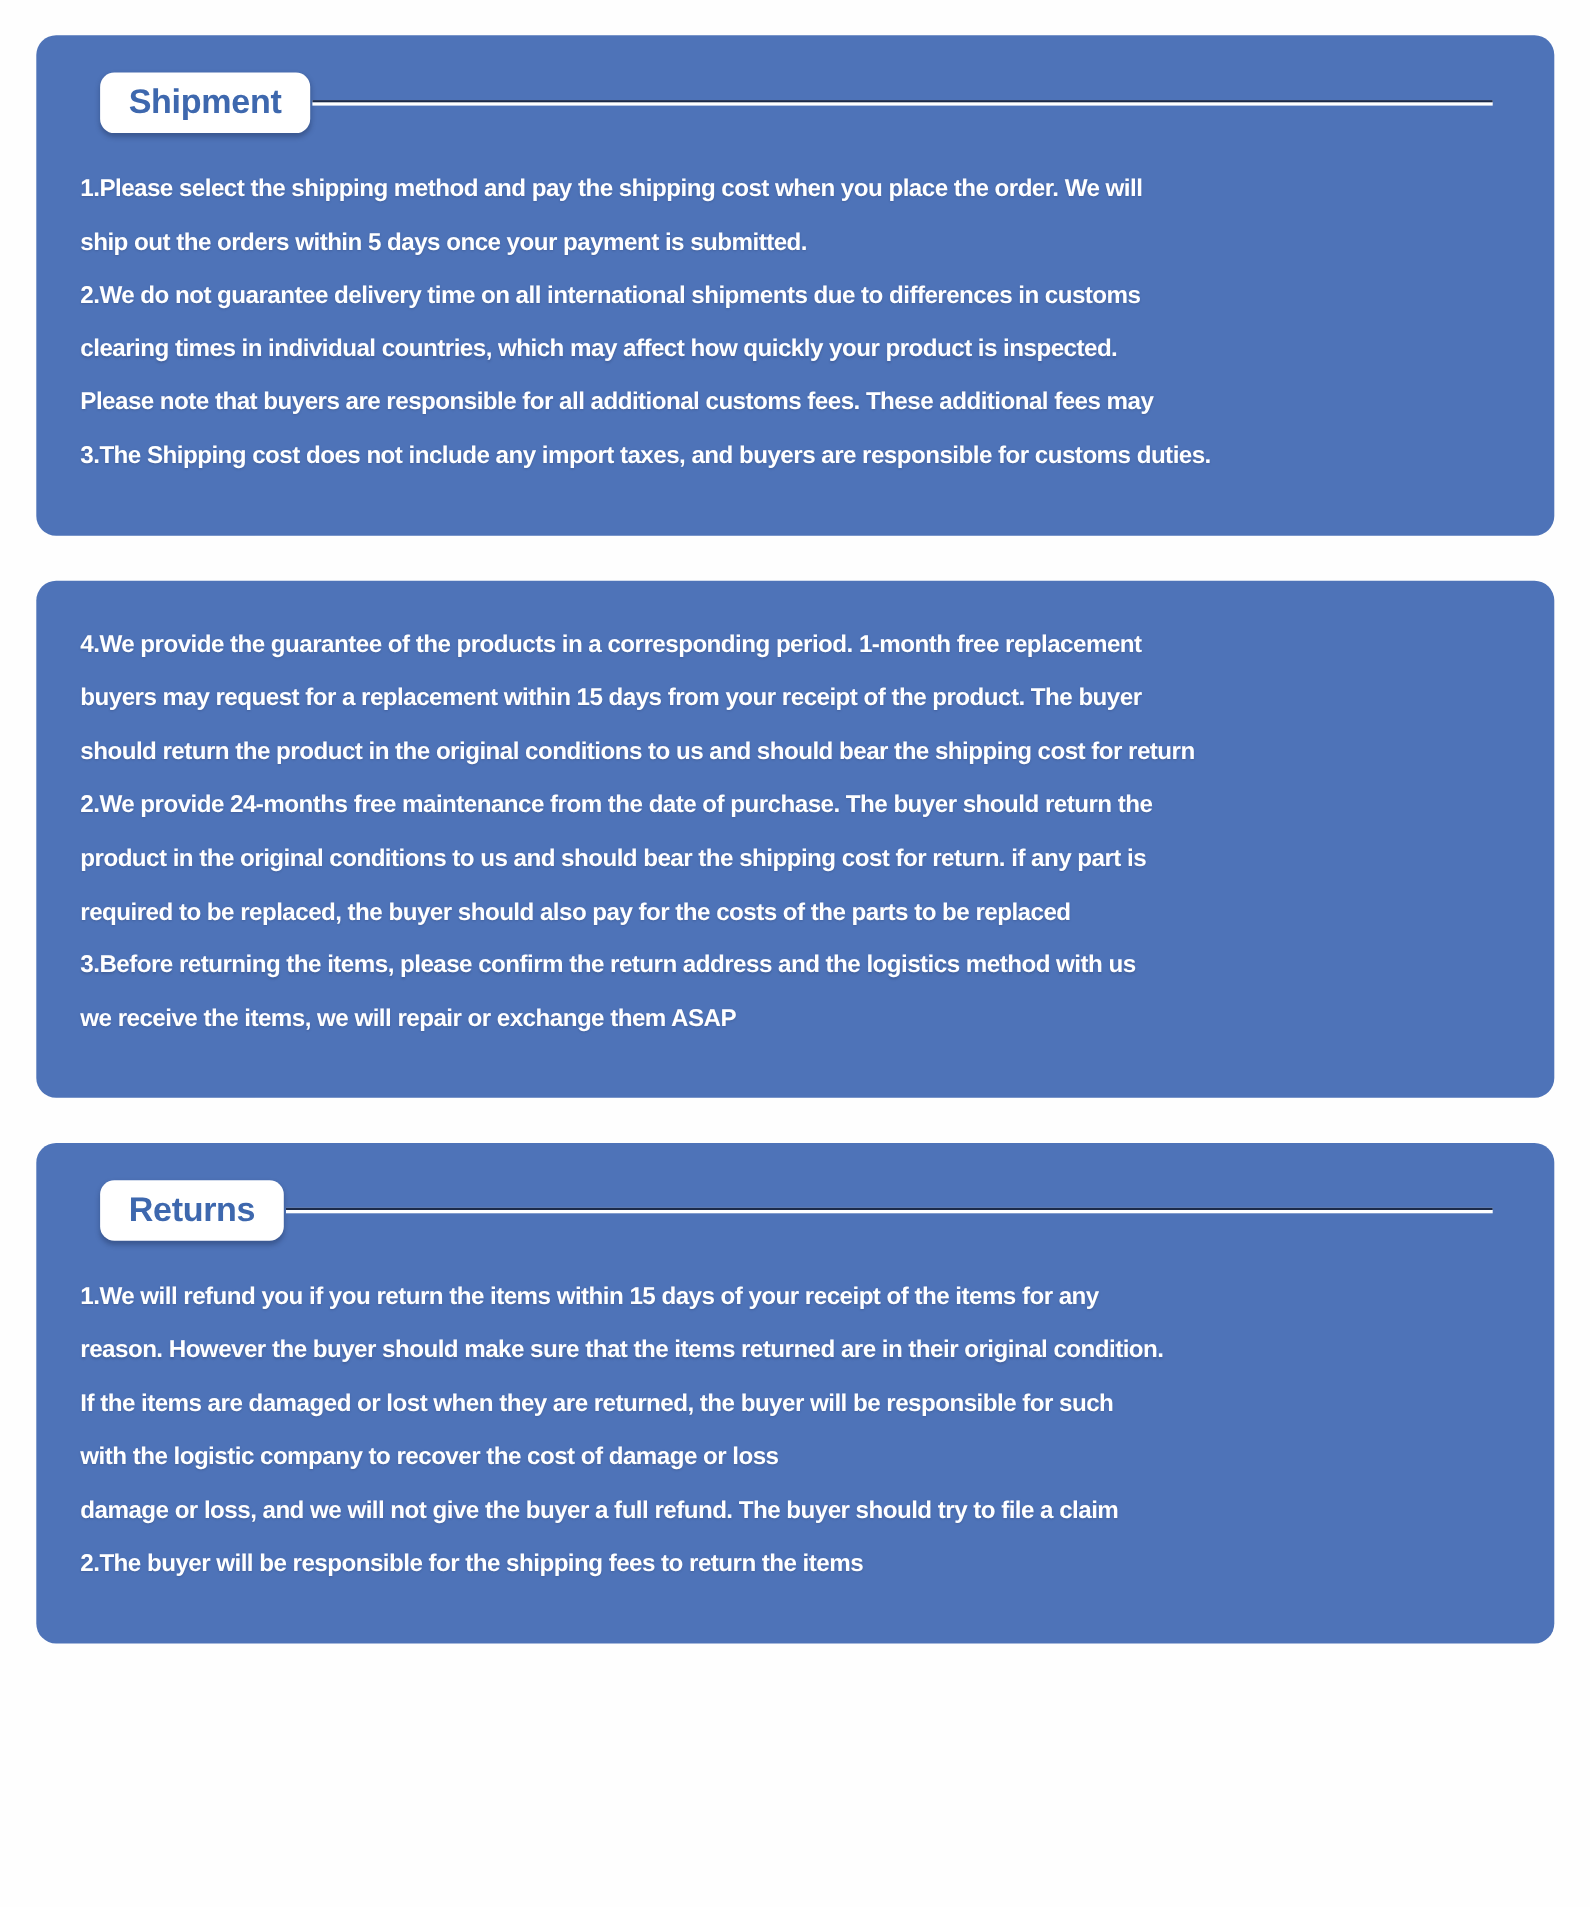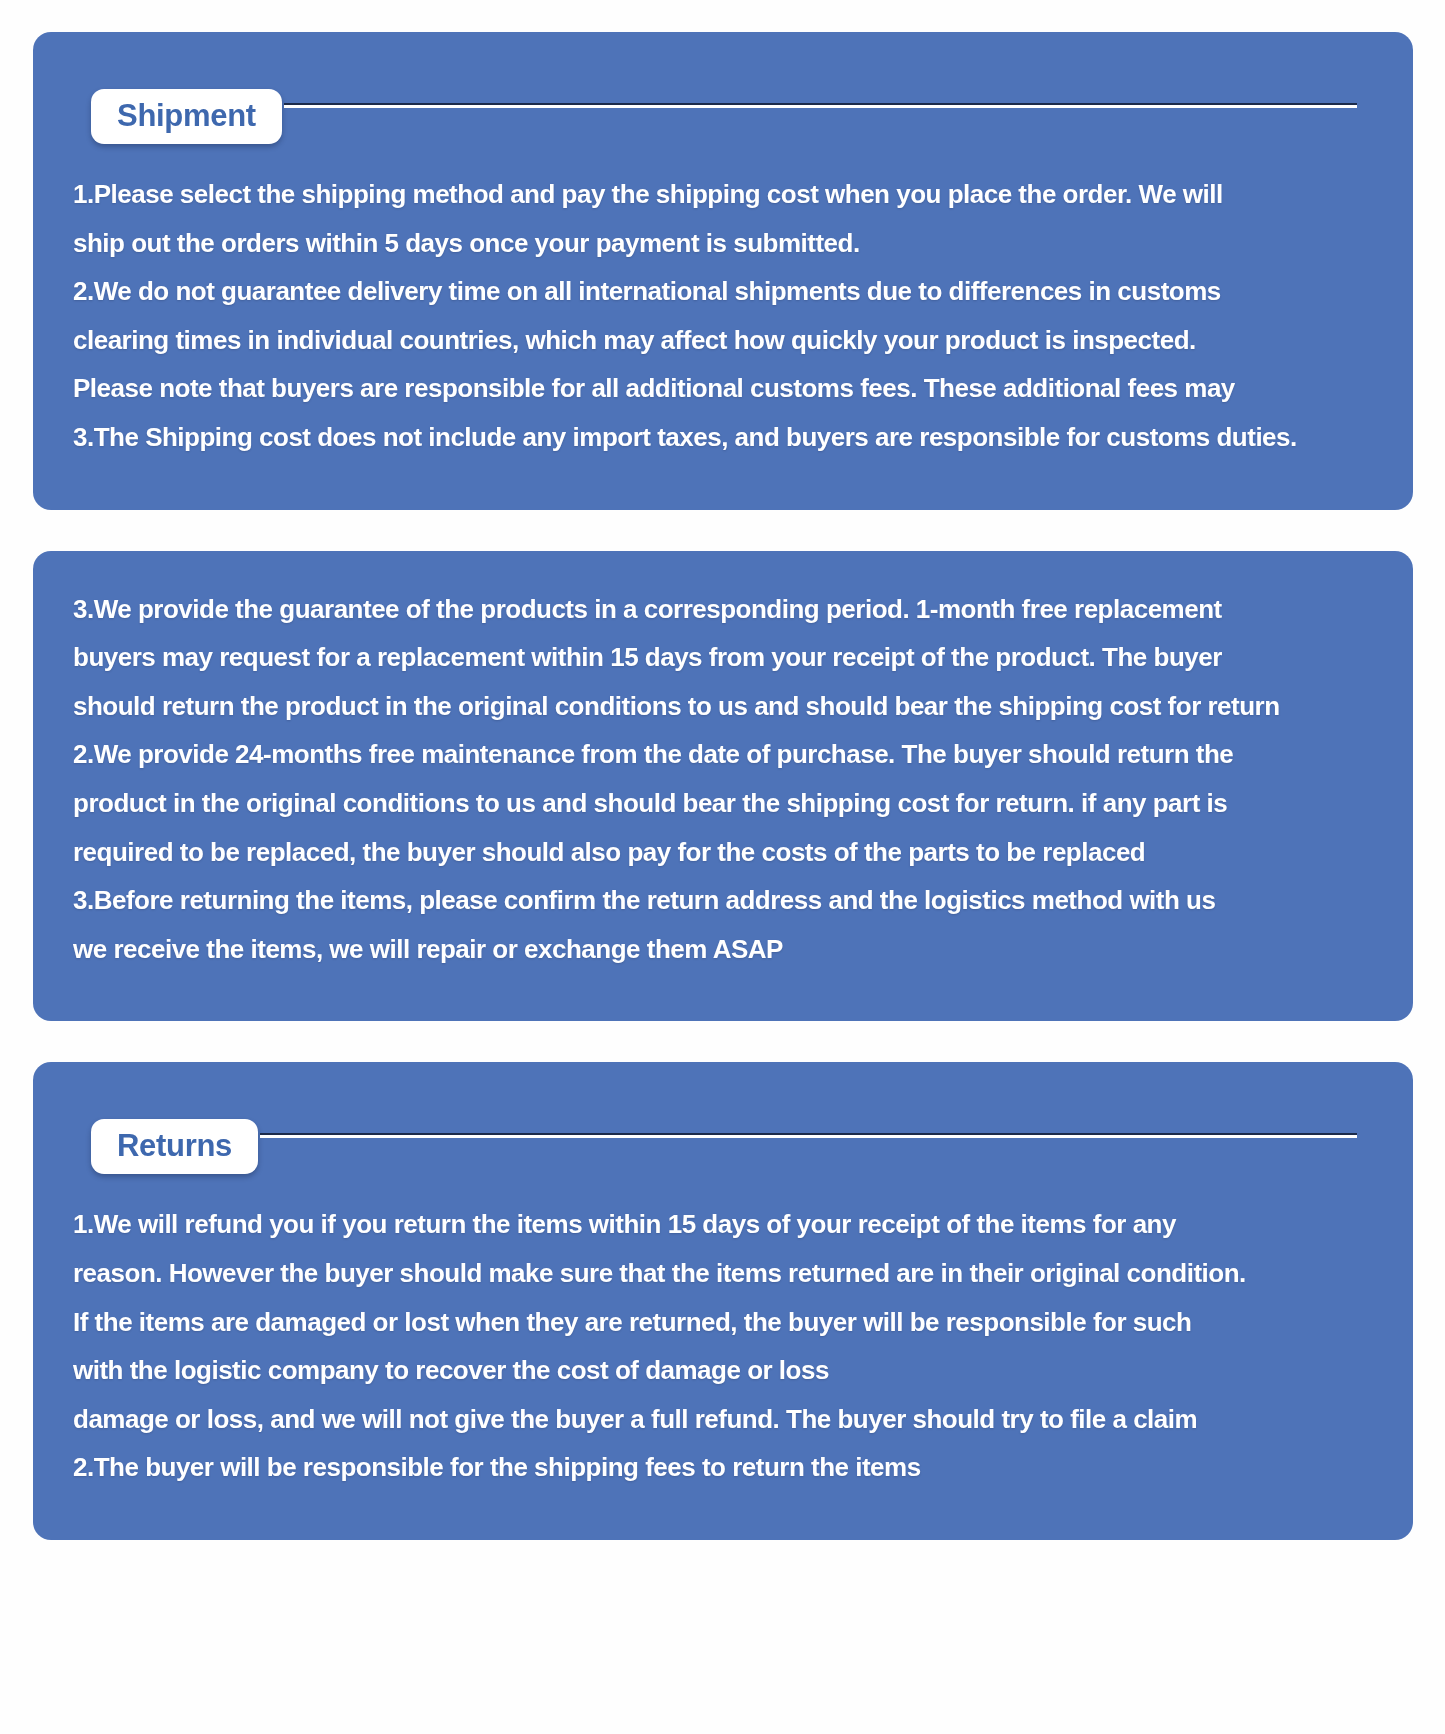--- a/index.html
+++ b/index.html
@@ -31,35 +31,34 @@
     background: #ffffff;
     color: #3e68ae;
     font-size: 31px;
     font-weight: bold;
     line-height: 1.0;
     padding: 11px 26px 13px 26px;
     border-radius: 13px;
     box-shadow: 0 3px 5px rgba(20,35,70,0.35);
     white-space: nowrap;
     letter-spacing: -0.3px;
-    margin-top: 23px;
   }
   .divider-rule {
     flex: 1 1 auto;
     height: 5px;
     background: #ffffff;
     border-top: 2px solid #1c2b4a;
     margin-left: 2px;
   }
   .card-body {
     padding-left: 0;
   }
   .policy-line {
     color: #ffffff;
-    font-size: 26px;
+    font-size: 22px;
     font-weight: bold;
     line-height: 48.6px;
     letter-spacing: -0.5px;
     white-space: nowrap;
     text-shadow: 0 1px 2px rgba(30,45,80,0.25);
   }
 </style>
 </head>
 <body>
 
@@ -75,21 +74,21 @@
       <div class="policy-line">ship out the orders within 5 days once your payment is submitted.</div>
       <div class="policy-line">2.We do not guarantee delivery time on all international shipments due to differences in customs</div>
       <div class="policy-line">clearing times in individual countries, which may affect how quickly your product is inspected.</div>
       <div class="policy-line">Please note that buyers are responsible for all additional customs fees. These additional fees may</div>
       <div class="policy-line">3.The Shipping cost does not include any import taxes, and buyers are responsible for customs duties.</div>
     </div>
   </section>
 
   <section class="policy-card">
     <div class="card-body">
-      <div class="policy-line">3.We provide the guarantee of the products in a corresponding period. 1-month free replacement</div>
+      <div class="policy-line">4.We provide the guarantee of the products in a corresponding period. 1-month free replacement</div>
       <div class="policy-line">buyers may request for a replacement within 15 days from your receipt of the product. The buyer</div>
       <div class="policy-line">should return the product in the original conditions to us and should bear the shipping cost for return</div>
       <div class="policy-line">2.We provide 24-months free maintenance from the date of purchase. The buyer should return the</div>
       <div class="policy-line">product in the original conditions to us and should bear the shipping cost for return. if any part is</div>
       <div class="policy-line">required to be replaced, the buyer should also pay for the costs of the parts to be replaced</div>
       <div class="policy-line">3.Before returning the items, please confirm the return address and the logistics method with us</div>
       <div class="policy-line">we receive the items, we will repair or exchange them ASAP</div>
     </div>
   </section>
 

